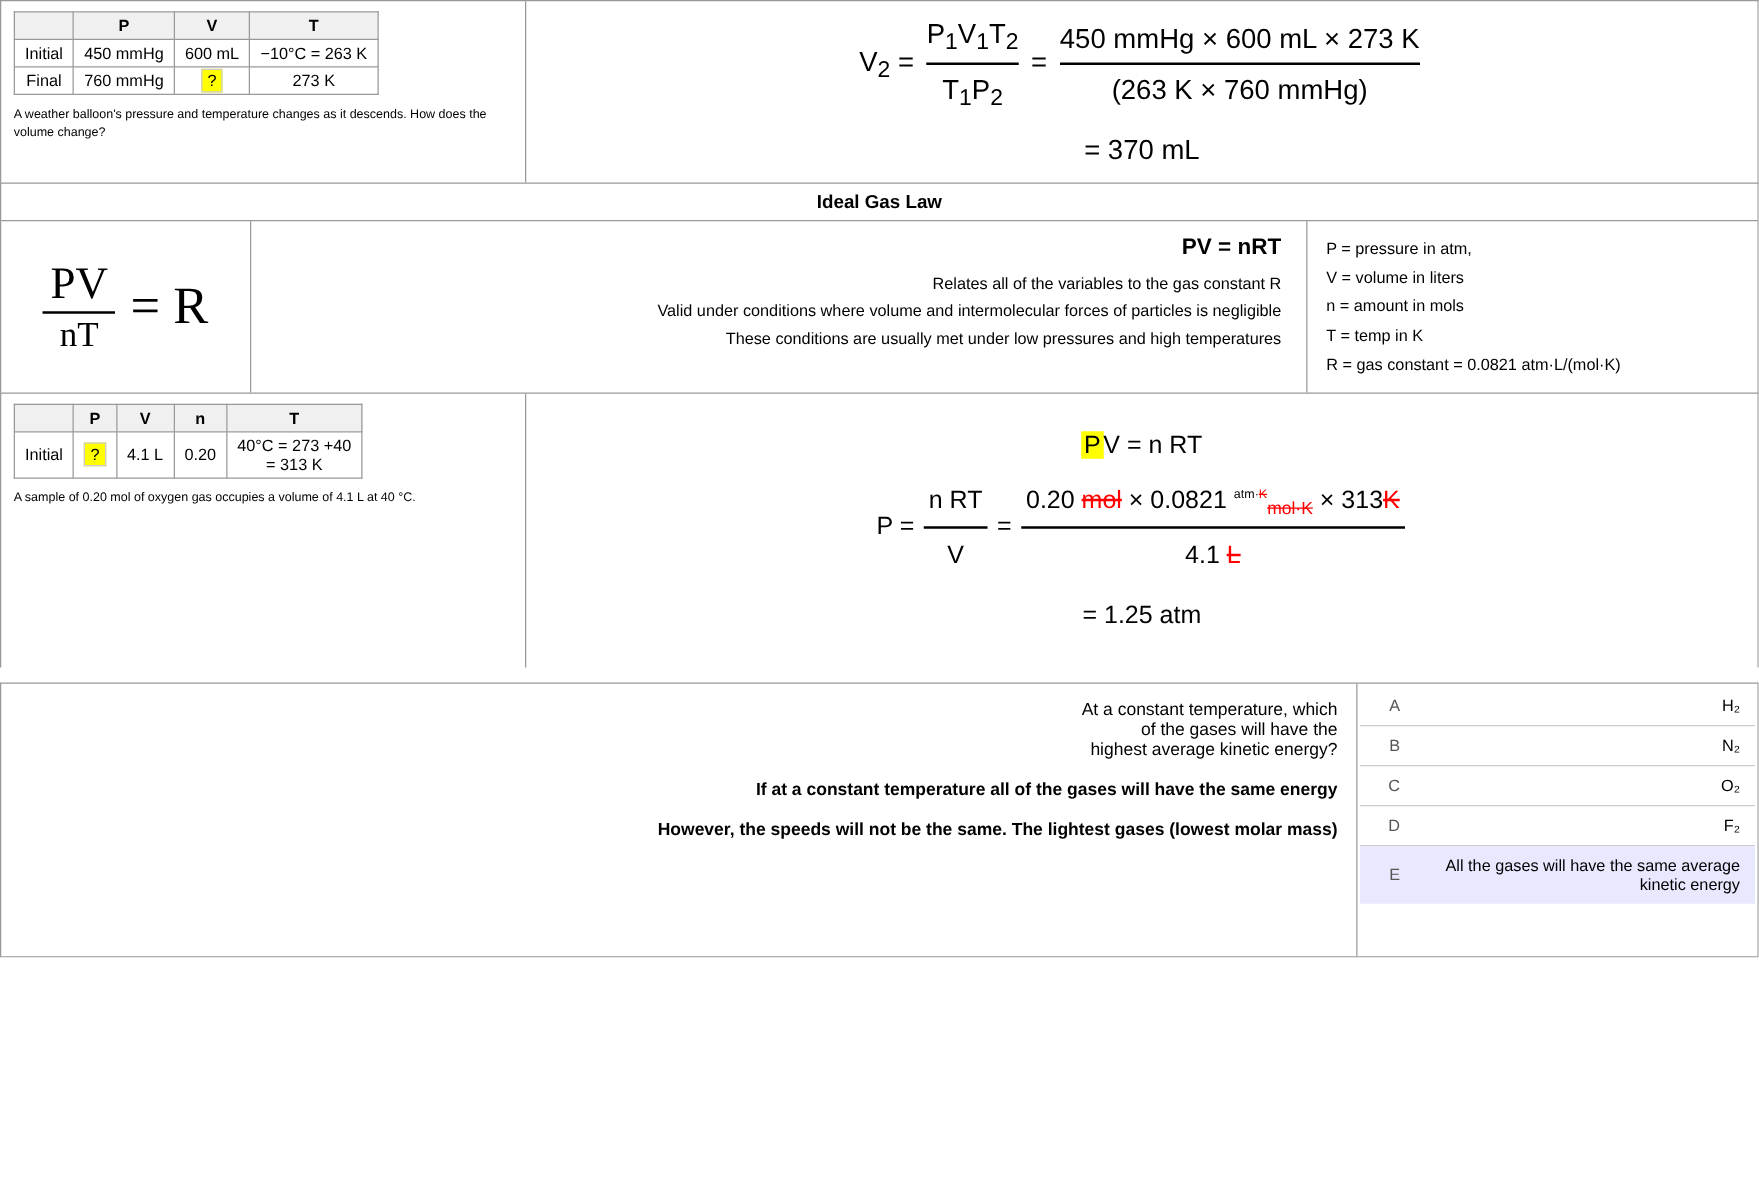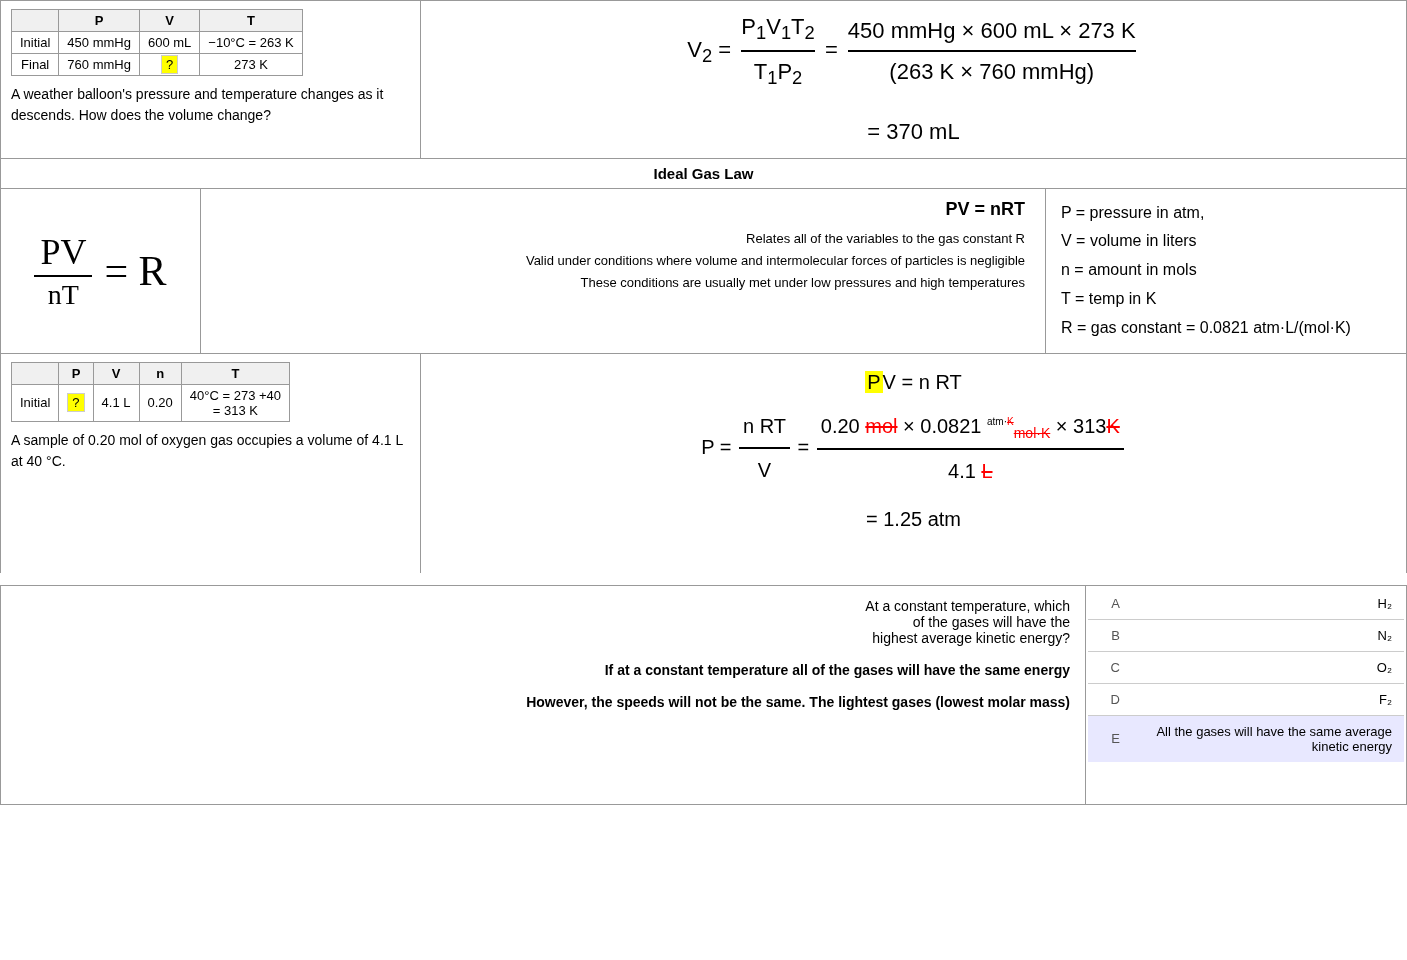--- a/index.html
+++ b/index.html
@@ -46,21 +46,21 @@
       border: 1px solid #999;
       padding: 3px 8px;
       text-align: center;
       font-size: 13px;
     }
     table.gas-table th {
       background: #f0f0f0;
     }
 
     .question-text {
-      font-size: 14px;
+      font-size: 10px;
       margin-top: 8px;
       line-height: 1.5;
     }
 
     
     .handwritten {
       font-family: Liberation Serif, serif;
     }
 
     .math-display {
@@ -118,21 +118,21 @@
     .ideal-gas-middle {
       flex: 1;
       padding: 10px 20px;
       text-align: right;
       border-right: 1px solid #999;
     }
 
     .ideal-gas-right {
       width: 360px;
       padding: 10px 15px;
-      font-size: 16px;
+      font-size: 13px;
       line-height: 1.8;
     }
 
     .pv-fraction-container {
       display: flex;
       align-items: center;
       gap: 4px;
     }
 
     .pv-fraction {
@@ -179,21 +179,21 @@
     .sample-left {
       width: 420px;
       border-right: 1px solid #999;
       padding: 8px 10px;
     }
 
     .sample-right {
       flex: 1;
       padding: 8px 20px;
       display: flex;
-      align-items: flex-start;
+      align-items: center;
       justify-content: center;
     }
 
     .sample-math {
       font-family: 'Comic Sans MS', cursive, sans-serif;
       font-size: 20px;
       line-height: 2;
       text-align: center;
     }
 
@@ -327,21 +327,21 @@
           <span class="big-fraction">
             <span class="frac-num">P<sub>1</sub>V<sub>1</sub>T<sub>2</sub></span>
             <span class="frac-den">T<sub>1</sub>P<sub>2</sub></span>
           </span>
           =
           <span class="big-fraction">
             <span class="frac-num">450 mmHg × 600 mL × 273 K</span>
             <span class="frac-den">(263 K × 760 mmHg)</span>
           </span>
         </div>
-        <div style="margin-top:22px;">= 370 mL</div>
+        <div style="margin-top:10px;">= 370 mL</div>
       </div>
     </div>
   </div>
 
   <div class="ideal-gas-section">
     <div class="ideal-gas-header">Ideal Gas Law</div>
     <div class="ideal-gas-body">
       <div class="ideal-gas-left">
         <div class="pv-fraction-container">
           <div class="pv-fraction handwritten">

